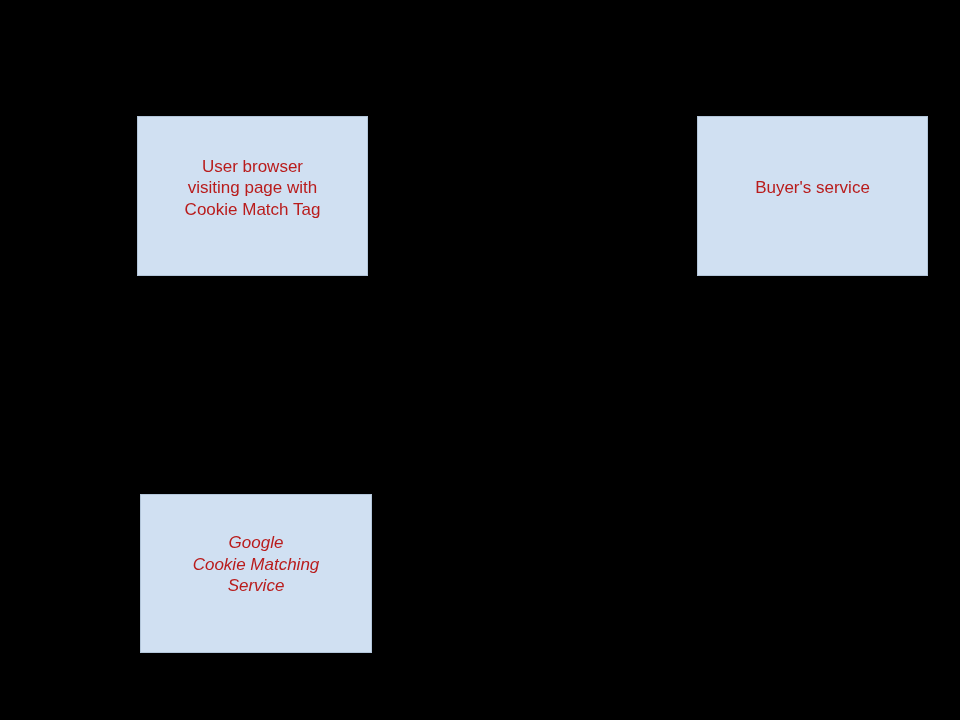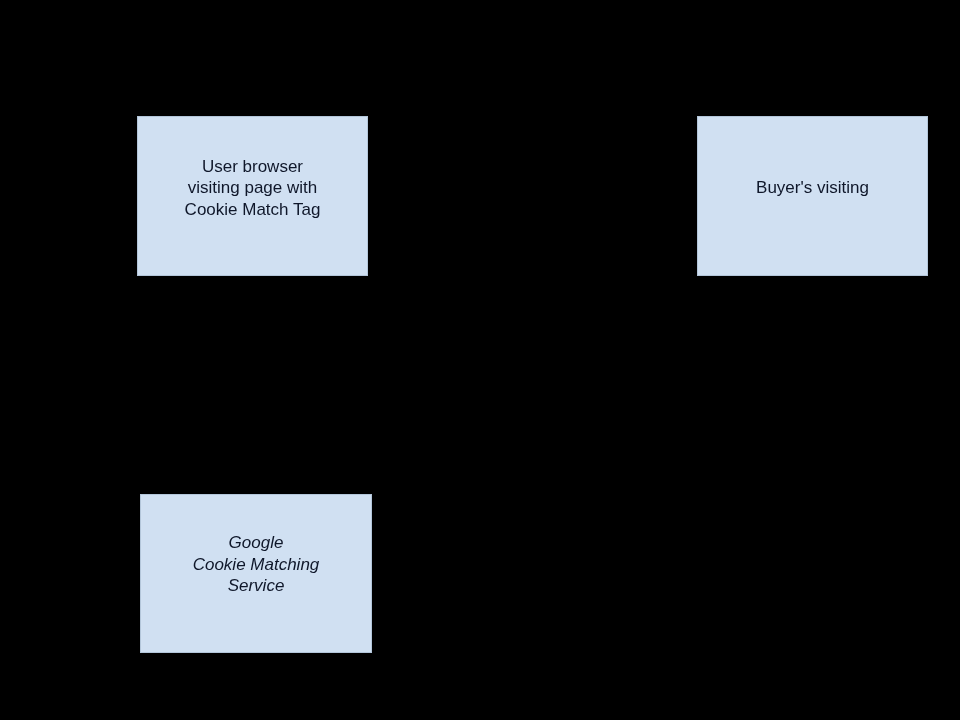--- a/index.html
+++ b/index.html
@@ -22,21 +22,21 @@
     background: #d0e0f2;
     border: 1px solid #b3c6da;
     display: flex;
     align-items: center;
     justify-content: center;
   }
   .node-label {
     font-family: "Liberation Sans", "DejaVu Sans", sans-serif;
     font-size: 17px;
     line-height: 21.5px;
-    color: #0f172a;
+    color: #b91c1c;
     text-align: center;
     white-space: pre-line;
     padding: 0 4px;
     -webkit-font-smoothing: antialiased;
   }
   
   #node-user-browser {
     left: 137px;
     top: 116px;
     width: 231px;
@@ -70,21 +70,21 @@
 
 <div id="canvas">
 
   <div class="node" id="node-user-browser">
     <div class="node-label">User browser
 visiting page with
 Cookie Match Tag</div>
   </div>
 
   <div class="node" id="node-buyers-service">
-    <div class="node-label">Buyer's visiting</div>
+    <div class="node-label">Buyer's service</div>
   </div>
 
   <div class="node" id="node-google-cookie-matching-service">
     <div class="node-label">Google
 Cookie Matching
 Service</div>
   </div>
 
 </div>
 

